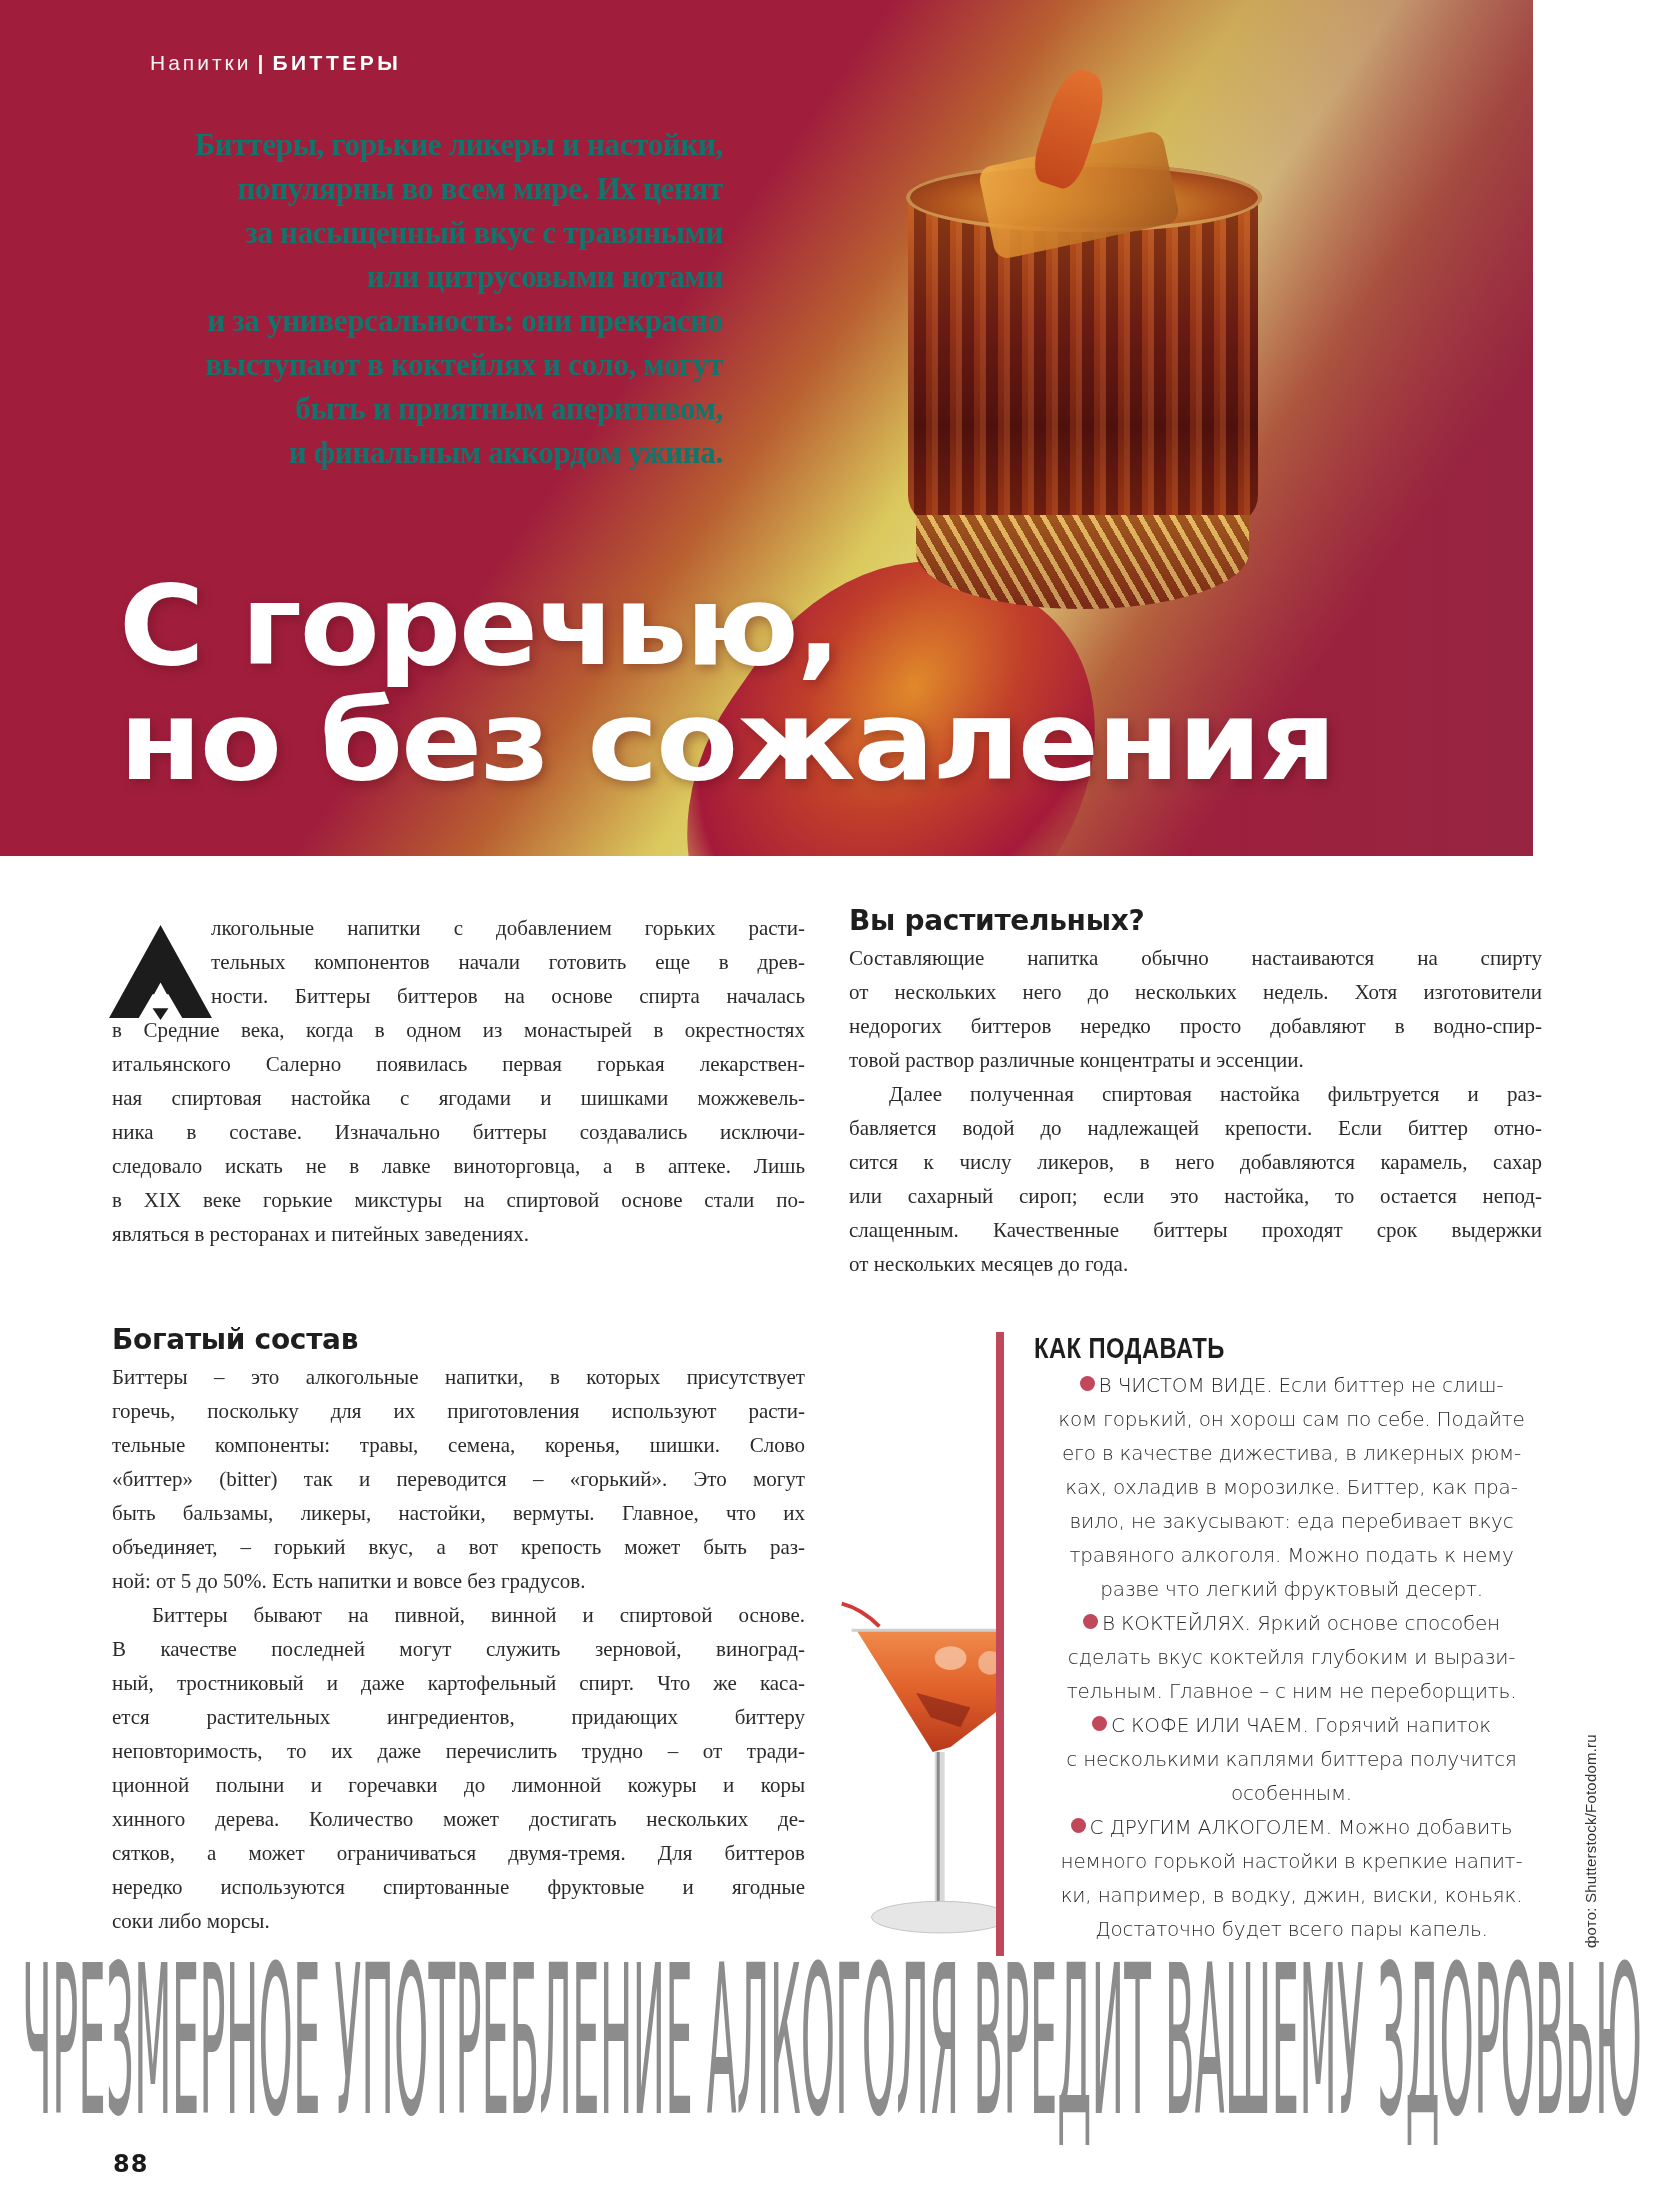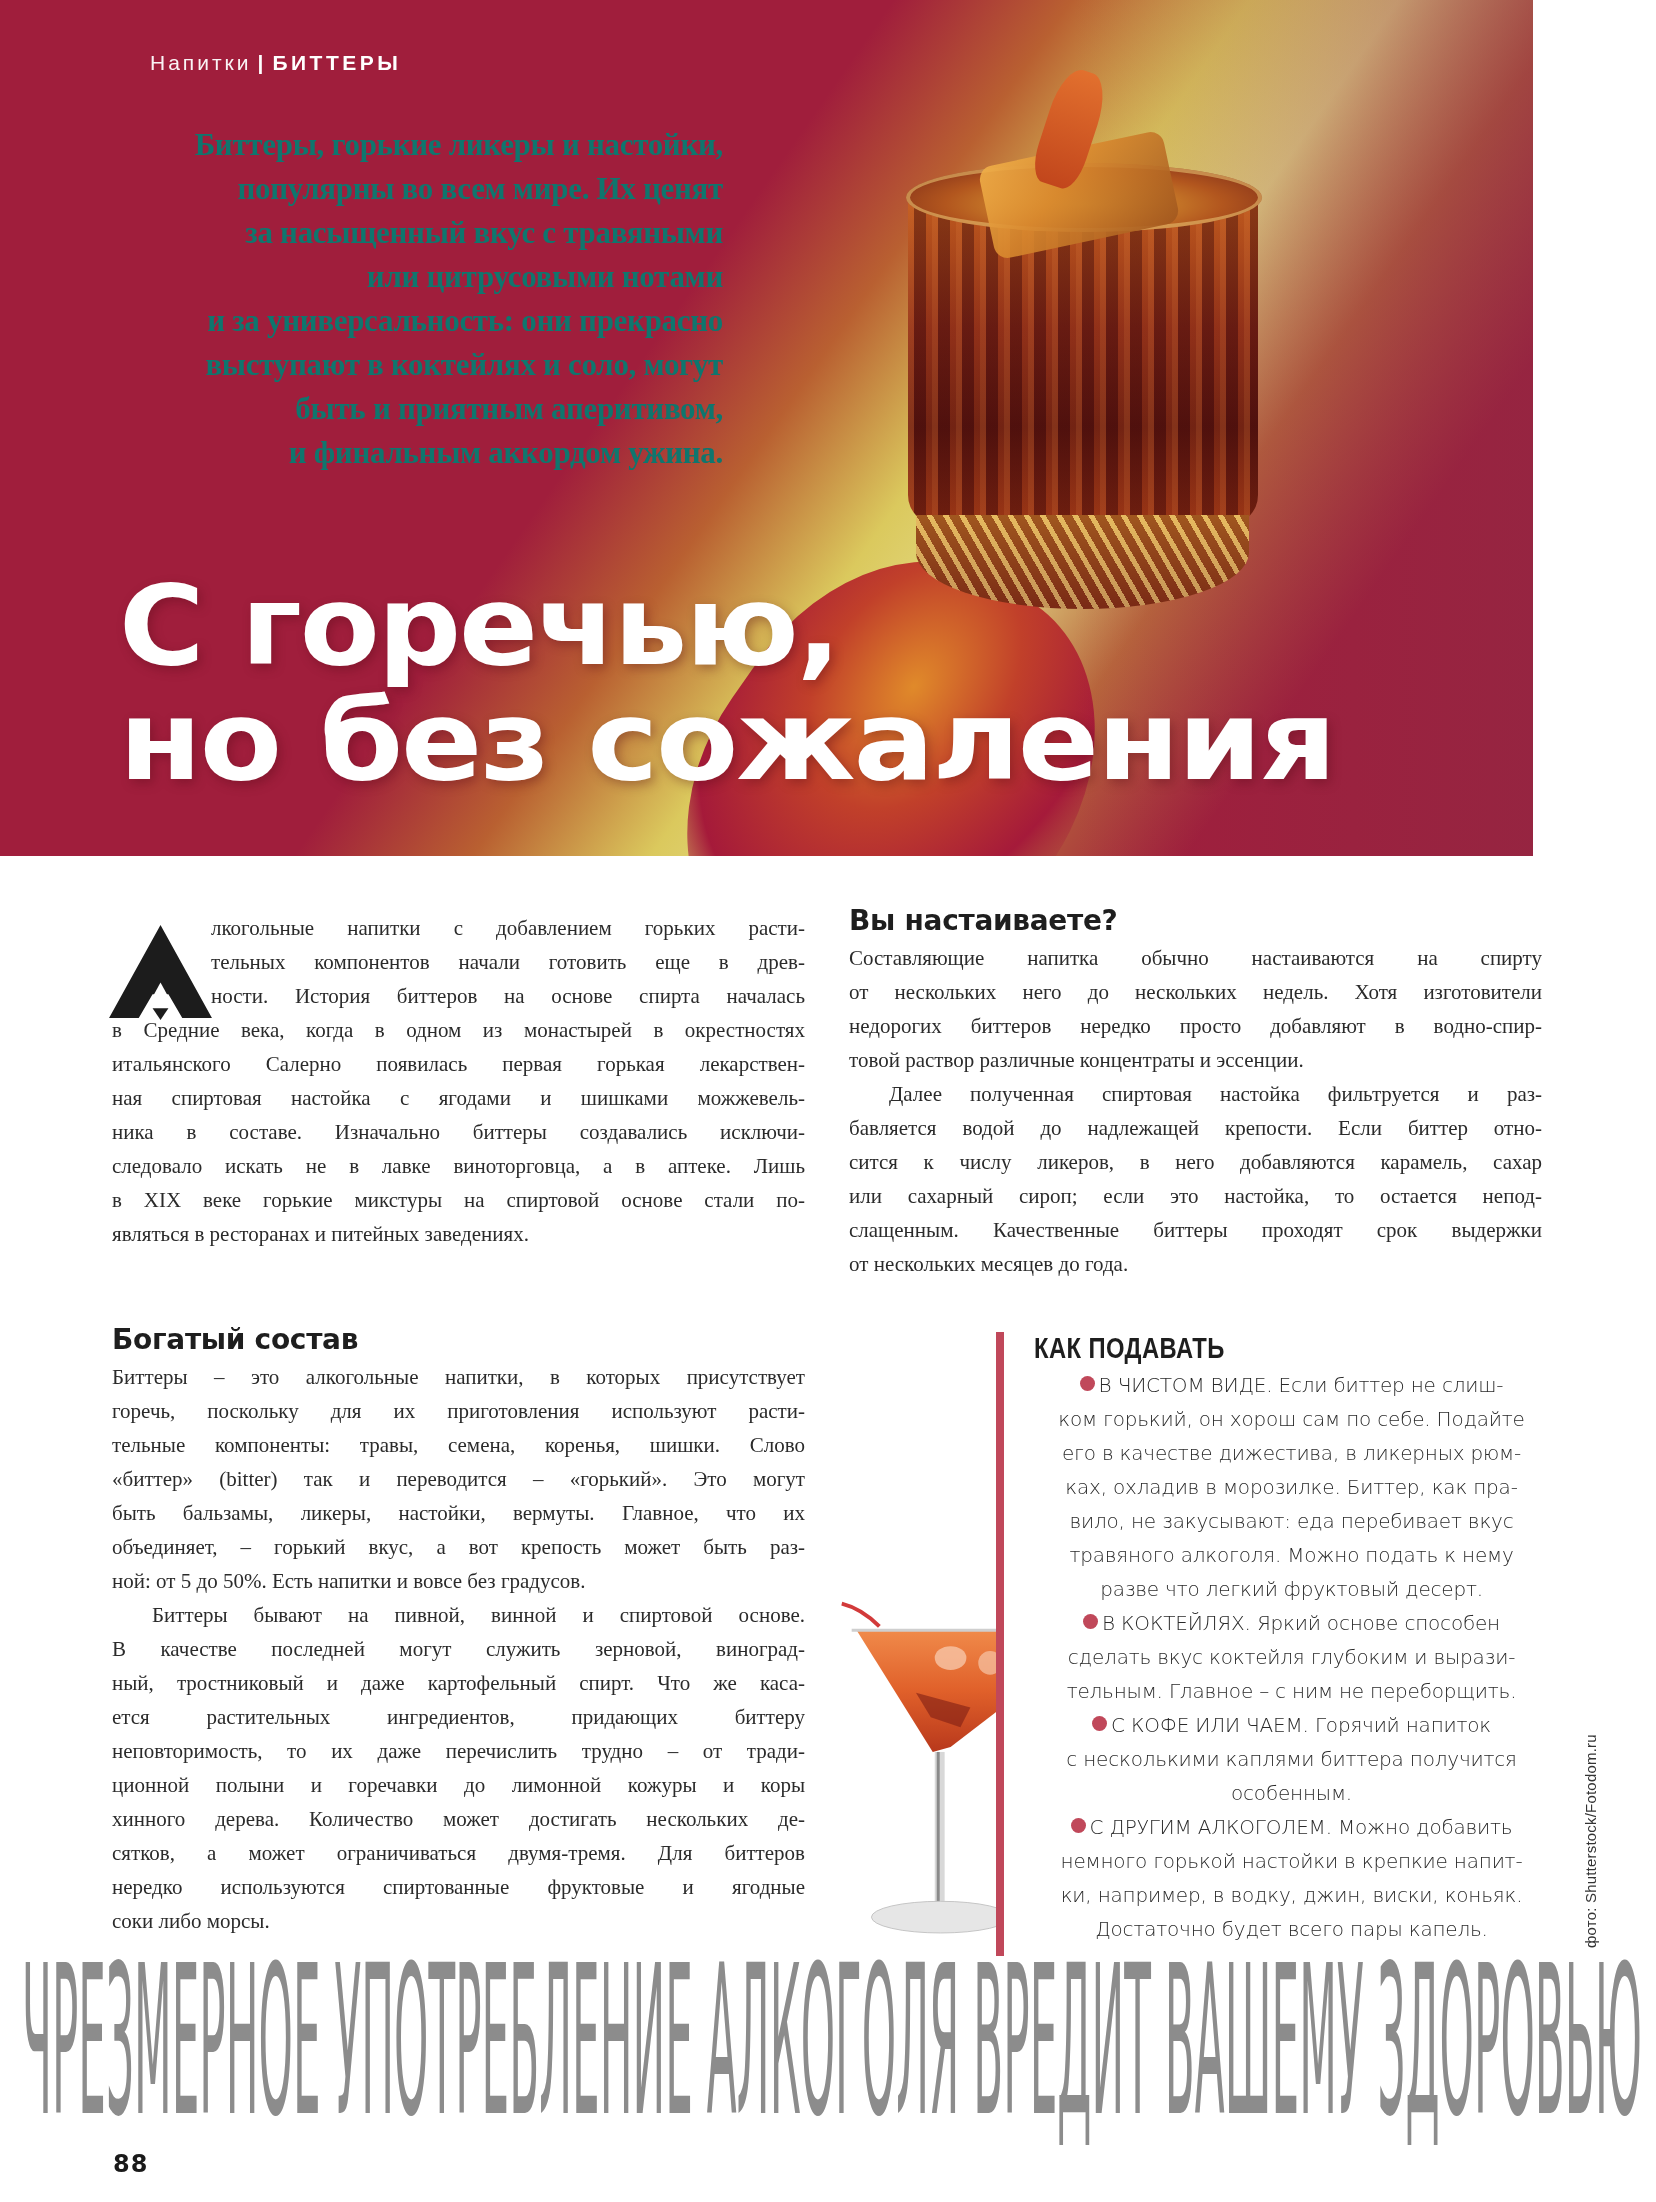--- a/index.html
+++ b/index.html
@@ -183,21 +183,21 @@
 
 <div class="col col-left">
   <div class="dropcap-wrap">
     <svg class="dropcap" viewBox="0 0 104 96">
       <polygon points="52,0 104,94 74,94 60,70 44,70 30,94 0,94" fill="#1c1c1c"></polygon>
       <polygon points="52,58 40,80 64,80" fill="#ffffff"></polygon>
       <polygon points="44,84 60,84 52,96" fill="#1c1c1c"></polygon>
     </svg>
     <div class="line dc">лкогольные напитки с добавлением горьких расти-</div>
     <div class="line dc">тельных компонентов начали готовить еще в древ-</div>
-    <div class="line dc">ности. История биттеров на основе спирта началась</div>
+    <div class="line dc">ности. Биттеры биттеров на основе спирта началась</div>
     <div class="line">в Средние века, когда в одном из монастырей в окрестностях</div>
     <div class="line">итальянского Салерно появилась первая горькая лекарствен-</div>
     <div class="line">ная спиртовая настойка с ягодами и шишками можжевель-</div>
     <div class="line">ника в составе. Изначально биттеры создавались исключи-</div>
     <div class="line">следовало искать не в лавке виноторговца, а в аптеке. Лишь</div>
     <div class="line">в XIX веке горькие микстуры на спиртовой основе стали по-</div>
     <div class="line last">являться в ресторанах и питейных заведениях.</div>
   </div>
 </div>
 
@@ -216,21 +216,21 @@
   <div class="line">ется растительных ингредиентов, придающих биттеру</div>
   <div class="line">неповторимость, то их даже перечислить трудно – от тради-</div>
   <div class="line">ционной полыни и горечавки до лимонной кожуры и коры</div>
   <div class="line">хинного дерева. Количество может достигать нескольких де-</div>
   <div class="line">сятков, а может ограничиваться двумя-тремя. Для биттеров</div>
   <div class="line">нередко используются спиртованные фруктовые и ягодные</div>
   <div class="line last">соки либо морсы.</div>
 </div>
 
 <div class="col col-right">
-  <h2>Вы настаиваете?</h2>
+  <h2>Вы растительных?</h2>
   <div class="line">Составляющие напитка обычно настаиваются на спирту</div>
   <div class="line">от нескольких него до нескольких недель. Хотя изготовители</div>
   <div class="line">недорогих биттеров нередко просто добавляют в водно-спир-</div>
   <div class="line last">товой раствор различные концентраты и эссенции.</div>
   <div class="line indent">Далее полученная спиртовая настойка фильтруется и раз-</div>
   <div class="line">бавляется водой до надлежащей крепости. Если биттер отно-</div>
   <div class="line">сится к числу ликеров, в него добавляются карамель, сахар</div>
   <div class="line">или сахарный сироп; если это настойка, то остается непод-</div>
   <div class="line">слащенным. Качественные биттеры проходят срок выдержки</div>
   <div class="line last">от нескольких месяцев до года.</div>

